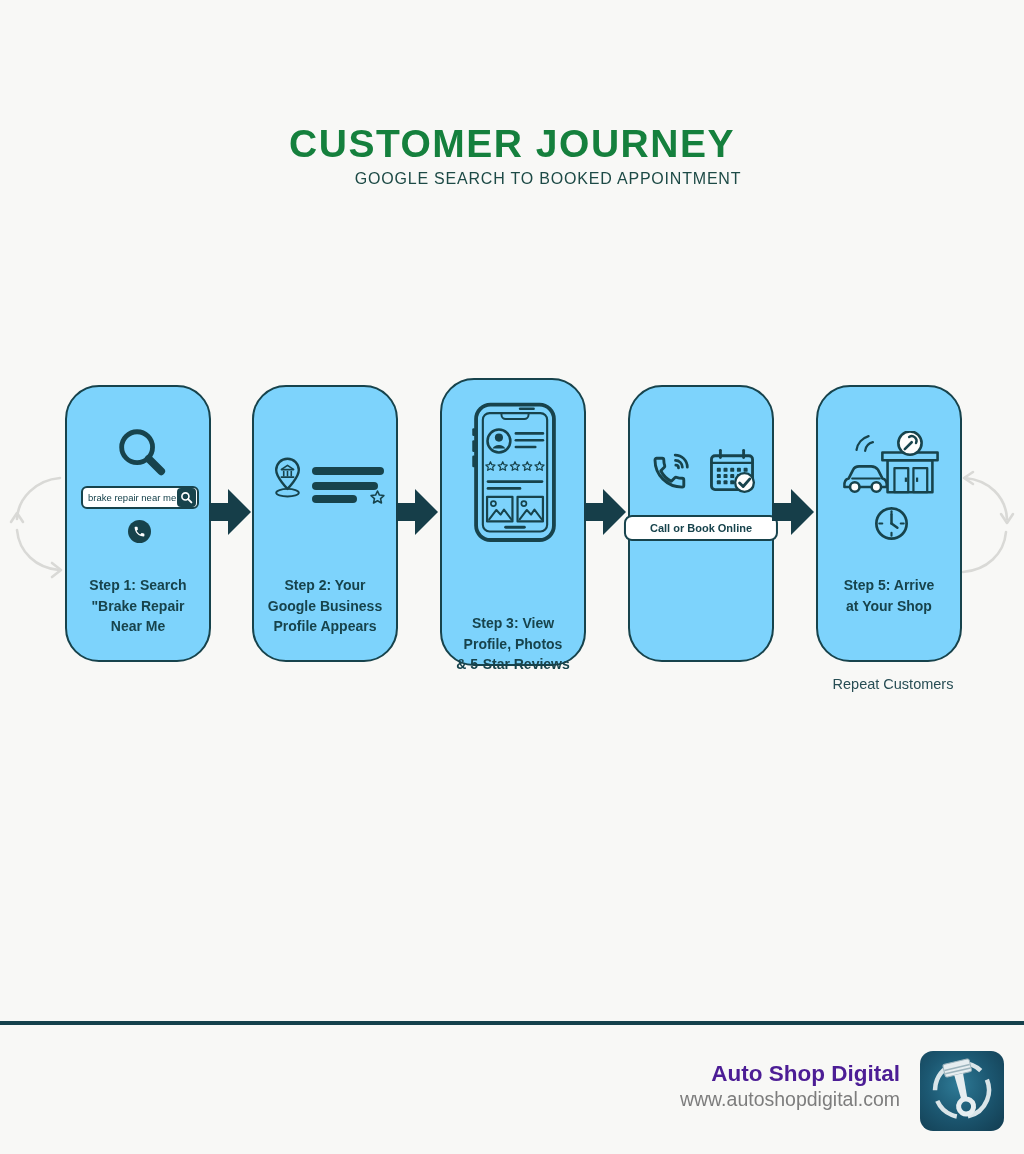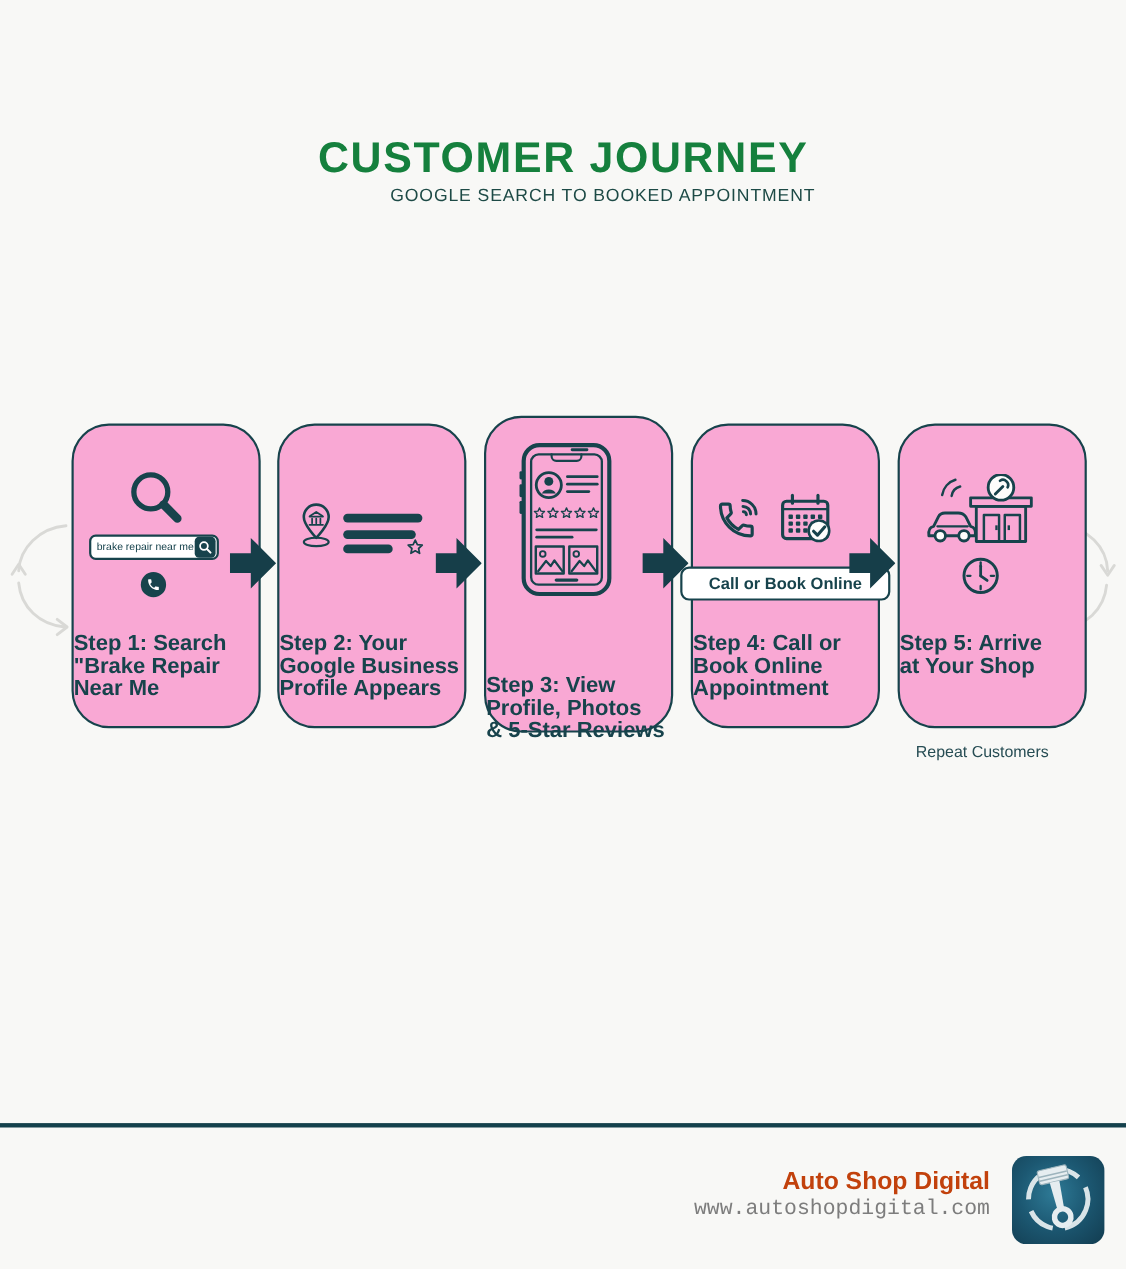--- a/index.html
+++ b/index.html
@@ -4,49 +4,49 @@
 <style>
   html,body{margin:0;padding:0;background:#ededeb;}
   .canvas{position:relative;width:1024px;height:1154px;background:#f8f8f6;overflow:hidden;
           font-family:"Liberation Sans",sans-serif;color:#17434c;}
   
   .title{position:absolute;top:122px;left:0;width:100%;margin:0;text-align:center;
          font-size:39px;font-weight:bold;letter-spacing:1.5px;color:#15803d;}
   .subtitle{position:absolute;top:170px;left:0;width:100%;text-align:center;
             font-size:16px;letter-spacing:.8px;color:#1d4a46;padding-left:36px;}
   
-  .card{position:absolute;width:172px;height:277px;border:2.5px solid #17434c;border-radius:34px;
-        background:#f9a8d4;box-sizing:border-box;}
-  .step-label{position:absolute;top:188px;left:0;width:100%;font-size:20px;
+  .card{position:absolute;width:146px;height:277px;border:2.5px solid #17434c;border-radius:34px;
+        background:#7dd3fc;box-sizing:border-box;}
+  .step-label{position:absolute;top:188px;left:0;width:100%;text-align:center;font-size:14px;
               font-weight:bold;line-height:20.5px;white-space:pre-line;color:#17434c;}
   .abs{position:absolute;}
   
   .search-bar{position:absolute;left:14px;top:99px;width:118px;height:23px;border:2px solid #17434c;
               border-radius:6px;background:#fff;display:flex;align-items:center;box-sizing:border-box;}
   .search-text{flex:1;font-size:9.5px;padding-left:5px;color:#14404a;white-space:nowrap;overflow:hidden;}
   .search-btn{width:19px;height:19px;background:#17434c;border-radius:4px;display:flex;
               align-items:center;justify-content:center;margin-right:1px;flex:0 0 auto;}
   .phone-badge{position:absolute;left:61px;top:133px;width:23px;height:23px;border-radius:50%;
                background:#17434c;display:flex;align-items:center;justify-content:center;}
   
   .gl{position:absolute;height:8px;border-radius:4px;background:#17434c;}
   
   .pill{position:absolute;top:128px;left:50%;transform:translateX(-50%);border:2px solid #17434c;
-        border-radius:8px;background:#fff;padding:5px 24px;font-size:15px;font-weight:bold;
+        border-radius:8px;background:#fff;padding:5px 24px;font-size:11px;font-weight:bold;
         color:#17434c;white-space:nowrap;}
   
   .flow-arrow{position:absolute;top:484px;width:42px;height:56px;color:#163e49;}
   .loop{position:absolute;color:#d9d9d6;}
   .repeat-label{position:absolute;left:813px;top:676px;width:160px;text-align:center;
                 font-size:14.5px;color:#274d54;}
   
   .divider{position:absolute;left:0;top:1021px;width:100%;height:4px;background:#14414c;}
   .footer-text{position:absolute;right:124px;top:1060px;text-align:right;}
-  .brand{font-size:22.5px;font-weight:bold;color:#c2410c;line-height:27px;}
-  .site{font-size:19.5px;color:#7d7d7d;line-height:24px;font-family:Liberation Mono, monospace;}
+  .brand{font-size:22.5px;font-weight:bold;color:#4c1d95;line-height:27px;}
+  .site{font-size:19.5px;color:#7d7d7d;line-height:24px;}
   .logo{position:absolute;left:920px;top:1051px;width:84px;height:80px;border-radius:13px;
         background:radial-gradient(circle at 45% 42%, #2e7a96 0%, #1c5872 48%, #123c50 100%);}
   svg{display:block;}
 </style>
 </head>
 <body>
 
 <div class="canvas">
 
   <h1 class="title">CUSTOMER JOURNEY</h1>
@@ -190,23 +190,20 @@
         <rect x="26" y="32.5" width="4.5" height="4.5" rx="1"></rect>
           <rect x="33.5" y="32.5" width="4.5" height="4.5" rx="1"></rect>
         <rect x="11" y="39.5" width="4.5" height="4.5" rx="1"></rect>
           <rect x="18.5" y="39.5" width="4.5" height="4.5" rx="1"></rect>
         <rect x="26" y="39.5" width="4.5" height="4.5" rx="1"></rect>
       </g>
       <circle cx="42" cy="42" r="10.5" fill="#fdfdfc" stroke-width="2.6"></circle>
       <path d="M36.5 42.5 l4 4 7.5 -8.5" stroke-width="3.2"></path>
     </svg>
     <div class="pill">Call or Book Online</div>
-    <div class="step-label">Step 4: Call or
-Book Online
-Appointment</div>
   </div>
 
   <svg class="flow-arrow" style="left:772px;" viewBox="0 0 42 56">
     <polygon points="0,19 19,19 19,5 42,28 19,51 19,37 0,37" fill="currentColor"></polygon>
   </svg>
 
   <div class="card" style="left:816px;top:385px;">
     <svg class="abs" style="left:21px;top:44px;" width="104" height="69" viewBox="0 0 120 80" fill="none" stroke="#17434c" stroke-linecap="round" stroke-linejoin="round">
       <rect x="50" y="25" width="64" height="9" stroke-width="3"></rect>
       <rect x="56" y="34" width="52" height="37" stroke-width="3"></rect>

